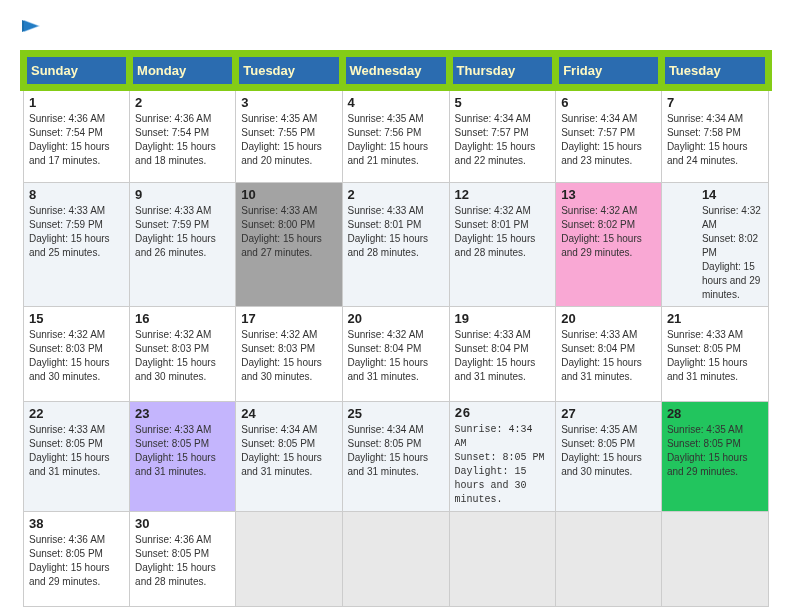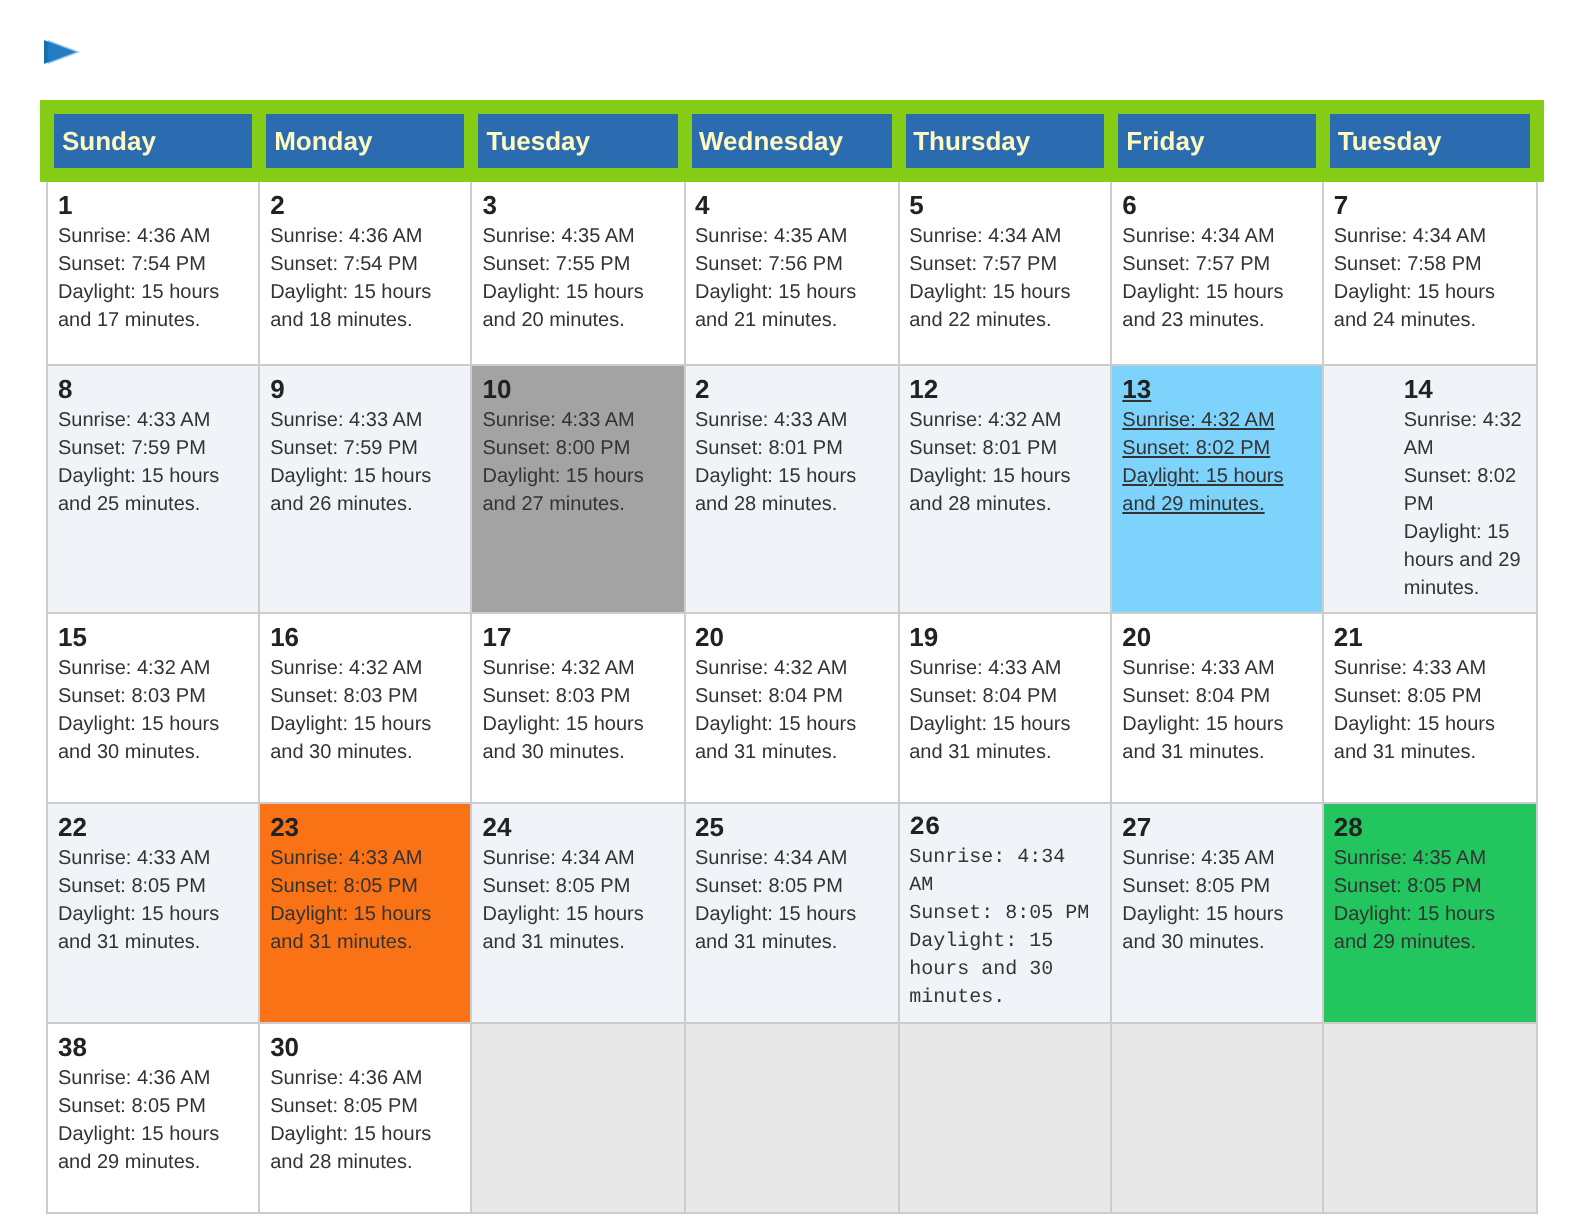--- a/index.html
+++ b/index.html
@@ -171,21 +171,21 @@
           <div class="day-info">Sunrise: 4:33 AM<br>Sunset: 8:00 PM<br>Daylight: 15 hours and 27 minutes.</div>
         </td>
         <td style="background-color: rgb(240, 244, 248);">
           <span class="day-number">2</span>
           <div class="day-info">Sunrise: 4:33 AM<br>Sunset: 8:01 PM<br>Daylight: 15 hours and 28 minutes.</div>
         </td>
         <td style="background-color: rgb(240, 244, 248);">
           <span class="day-number">12</span>
           <div class="day-info">Sunrise: 4:32 AM<br>Sunset: 8:01 PM<br>Daylight: 15 hours and 28 minutes.</div>
         </td>
-        <td style="background-color: #7dd3fc; text-decoration: underline;">
+        <td style="background-color: #f9a8d4;">
           <span class="day-number">13</span>
           <div class="day-info">Sunrise: 4:32 AM<br>Sunset: 8:02 PM<br>Daylight: 15 hours and 29 minutes.</div>
         </td>
         <td style="background-color: rgb(240, 244, 248); padding-left: 40px;">
           <span class="day-number">14</span>
           <div class="day-info">Sunrise: 4:32 AM<br>Sunset: 8:02 PM<br>Daylight: 15 hours and 29 minutes.</div>
         </td>
       </tr>
       <tr>
         <td>
@@ -215,21 +215,21 @@
         <td>
           <span class="day-number">21</span>
           <div class="day-info">Sunrise: 4:33 AM<br>Sunset: 8:05 PM<br>Daylight: 15 hours and 31 minutes.</div>
         </td>
       </tr>
       <tr>
         <td style="background-color: rgb(240, 244, 248); margin-top: 25px;">
           <span class="day-number">22</span>
           <div class="day-info">Sunrise: 4:33 AM<br>Sunset: 8:05 PM<br>Daylight: 15 hours and 31 minutes.</div>
         </td>
-        <td style="background-color: #f97316;">
+        <td style="background-color: #c4b5fd;">
           <span class="day-number">23</span>
           <div class="day-info">Sunrise: 4:33 AM<br>Sunset: 8:05 PM<br>Daylight: 15 hours and 31 minutes.</div>
         </td>
         <td style="background-color: rgb(240, 244, 248);">
           <span class="day-number">24</span>
           <div class="day-info">Sunrise: 4:34 AM<br>Sunset: 8:05 PM<br>Daylight: 15 hours and 31 minutes.</div>
         </td>
         <td style="background-color: rgb(240, 244, 248);">
           <span class="day-number">25</span>
           <div class="day-info">Sunrise: 4:34 AM<br>Sunset: 8:05 PM<br>Daylight: 15 hours and 31 minutes.</div>

